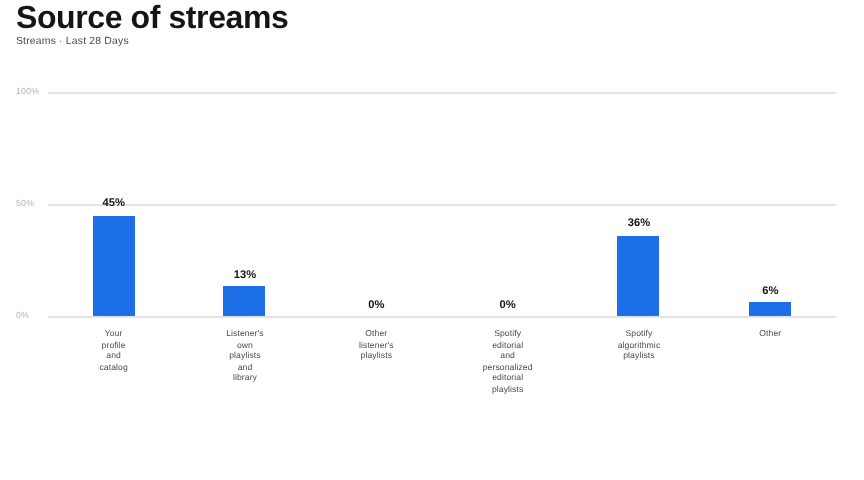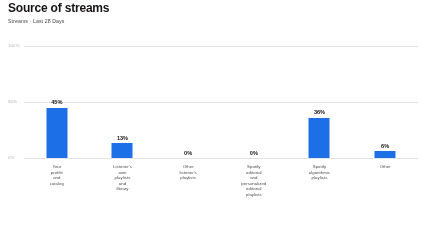--- a/index.html
+++ b/index.html
@@ -11,21 +11,21 @@
     position:relative;
     color:#191414;
   }
   #chart-card{
     position:absolute;inset:0;
     background:#ffffff;
   }
   #chart-title{
     position:absolute;
     left:8px;top:1px;
-    font-size:12px;
+    font-size:16px;
     font-weight:bold;
     letter-spacing:-0.2px;
     color:#191414;
     white-space:nowrap;
   }
   #chart-subtitle{
     position:absolute;
     left:8px;top:18px;
     font-size:5.2px;
     font-weight:normal;

